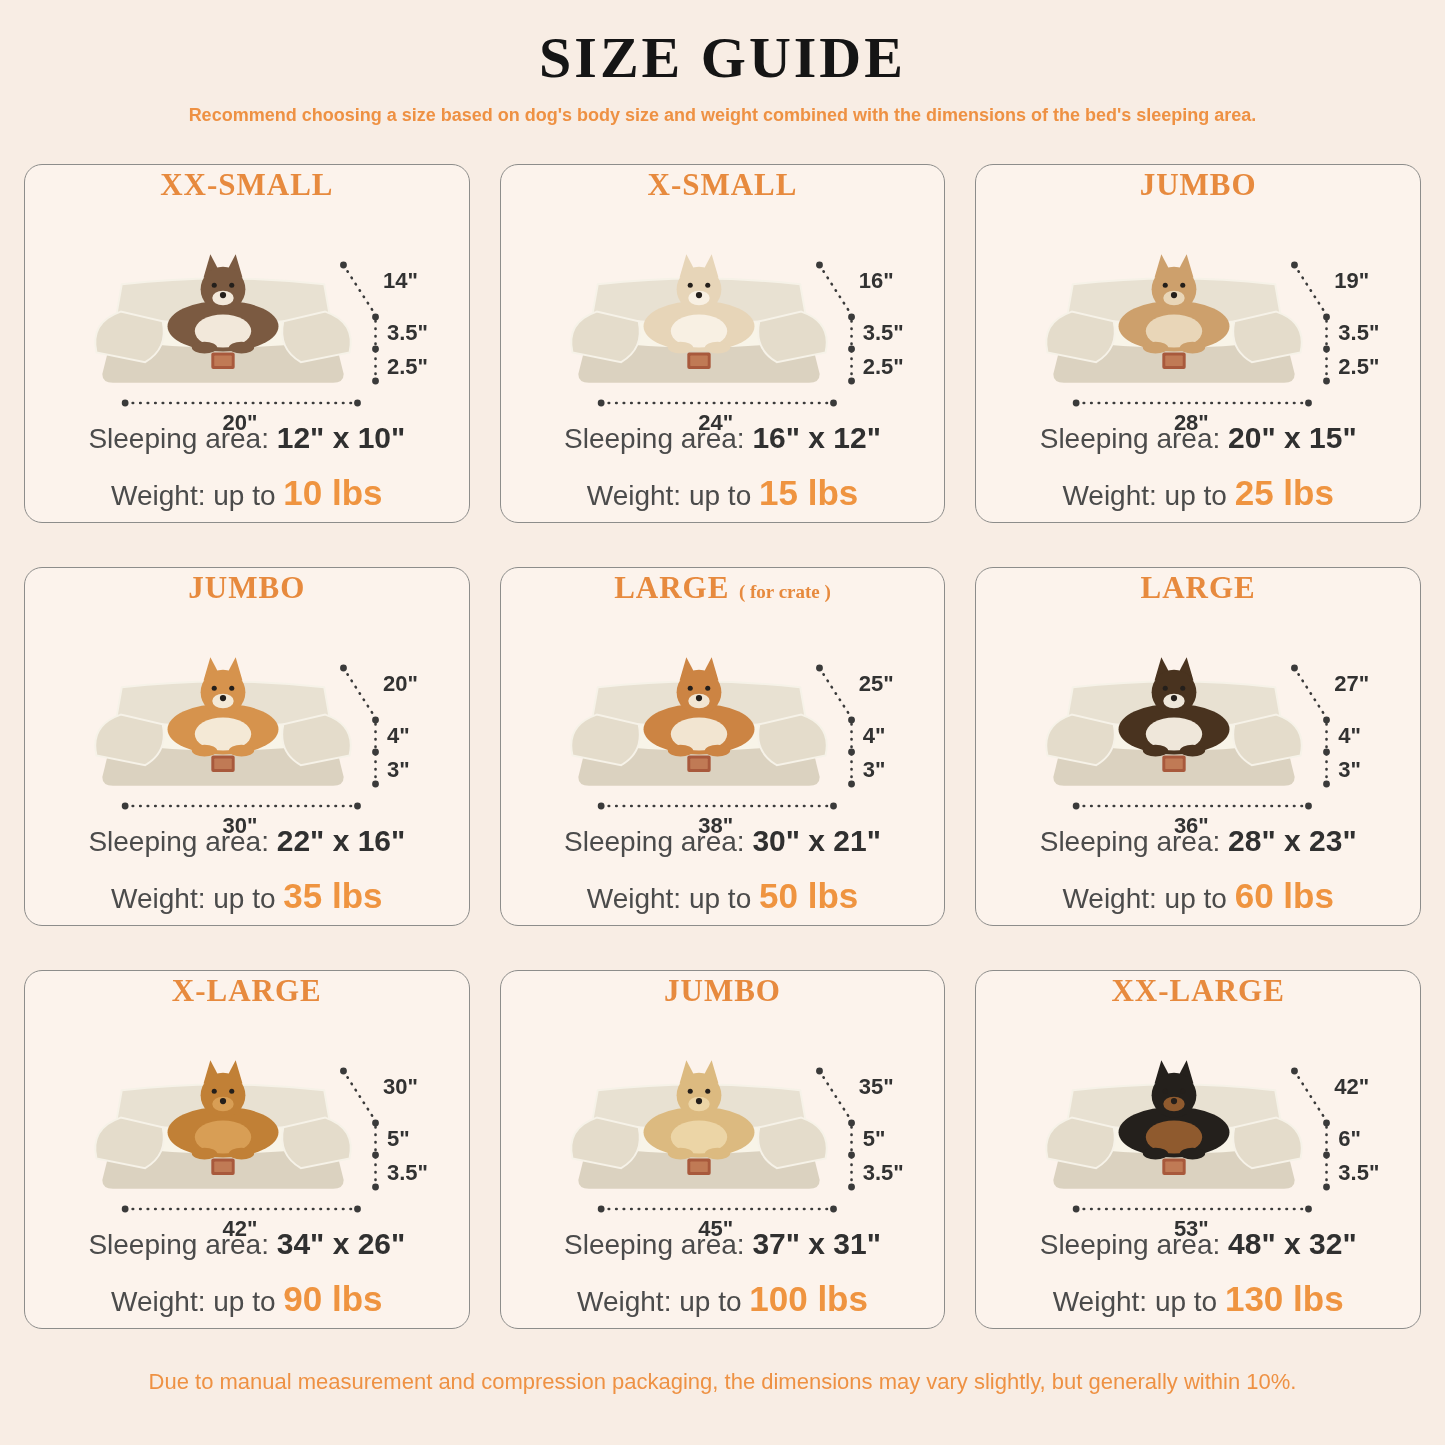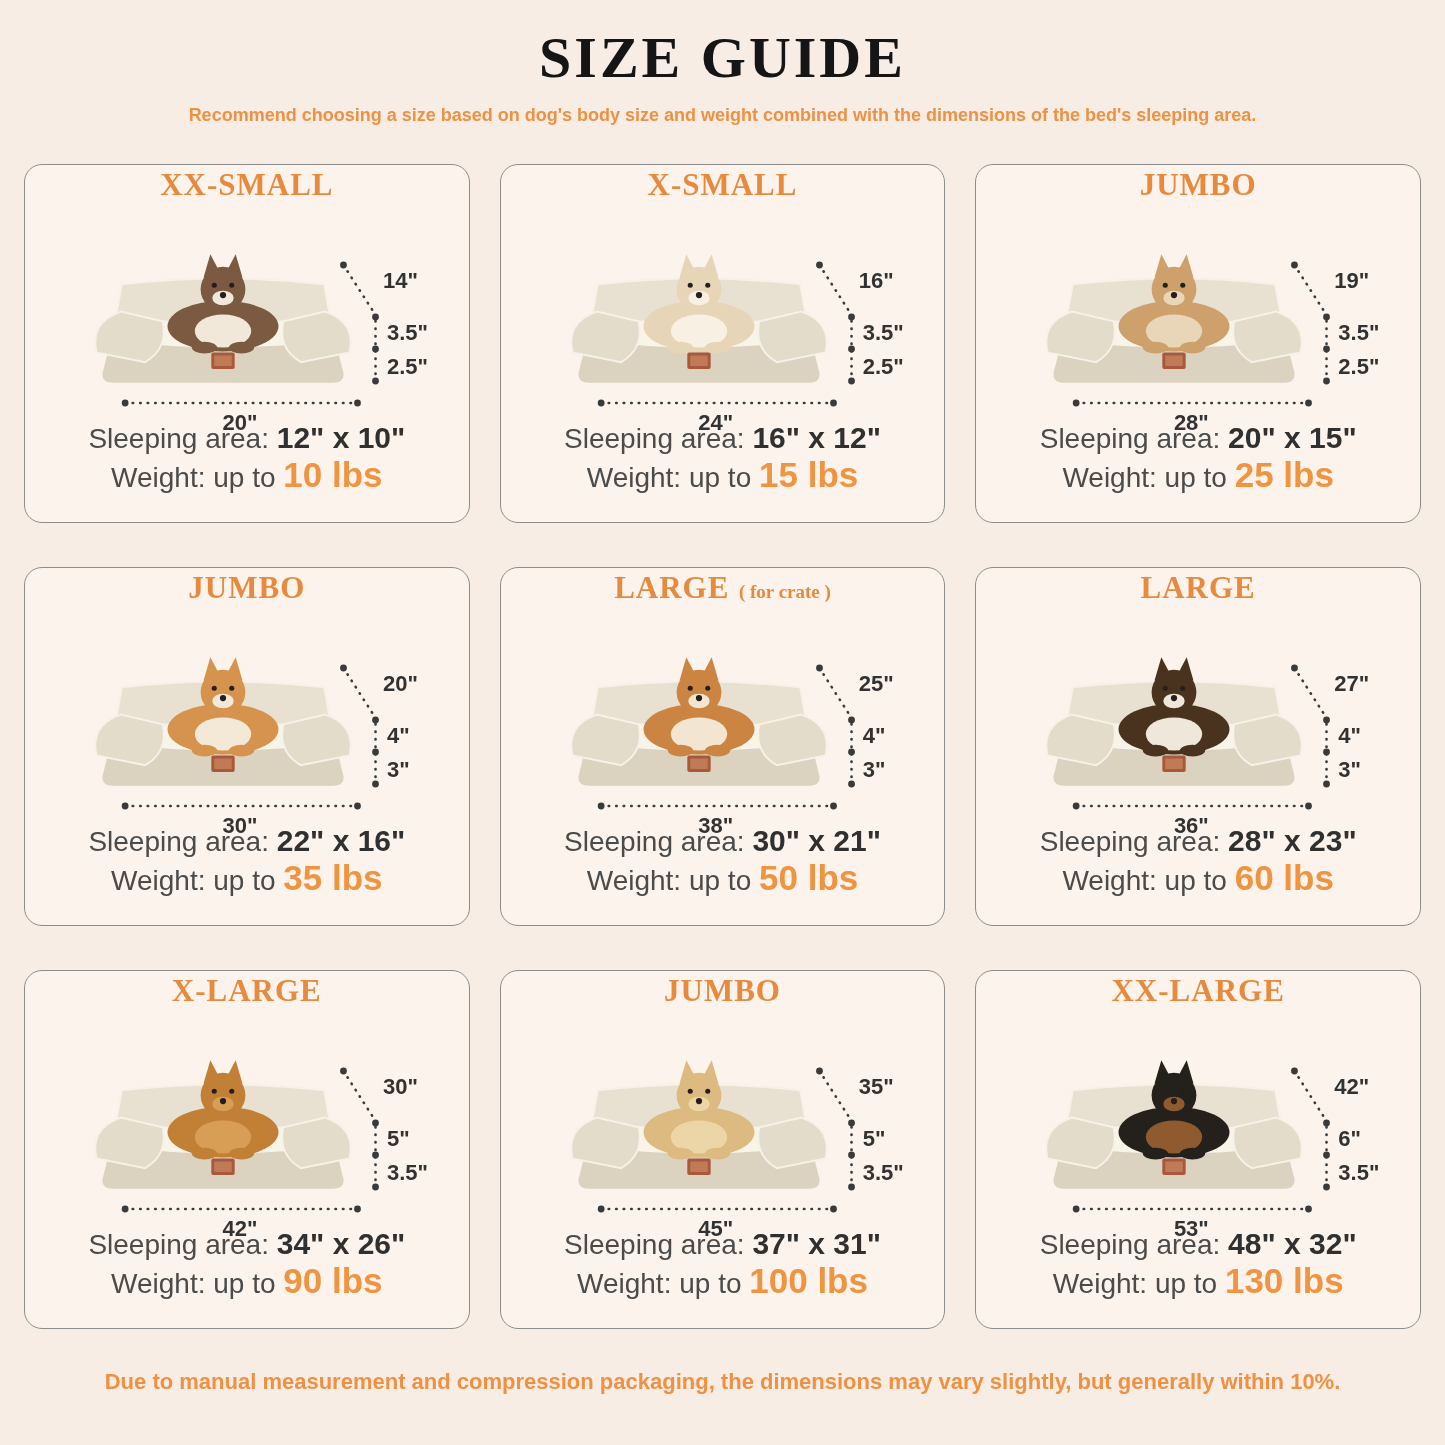--- a/index.html
+++ b/index.html
@@ -62,27 +62,27 @@
   .dim-length{left:358px;top:104px;}
   .dim-bolster{left:362px;top:156px;}
   .dim-base{left:362px;top:190px;}
   .dim-width{left:145px;top:246px;width:140px;text-align:center;}
   .sleep-line,.weight-line{
     position:absolute;left:0;right:0;margin:0;
     text-align:center;
     font-size:28px;color:#4b4b4b;
   }
   .sleep-line{top:256px;}
-  .weight-line{top:294px;line-height:32px;}
+  .weight-line{top:306px;line-height:44px;}
   .sleep-line .val{color:#303030;font-weight:700;font-size:30px;}
   .weight-line .wval{color:#ef9440;font-weight:700;font-size:35px;}
   .page-footer{
     margin:40px 0 0 0;padding-bottom:24px;
     text-align:center;
-    font-size:22px;font-weight:700;
+    font-size:22px;font-weight:400;
     color:#ee9143;
   }
 </style>
 </head>
 <body>
 
 <div class="page">
 
   <h1 class="page-title">SIZE GUIDE</h1>
 

